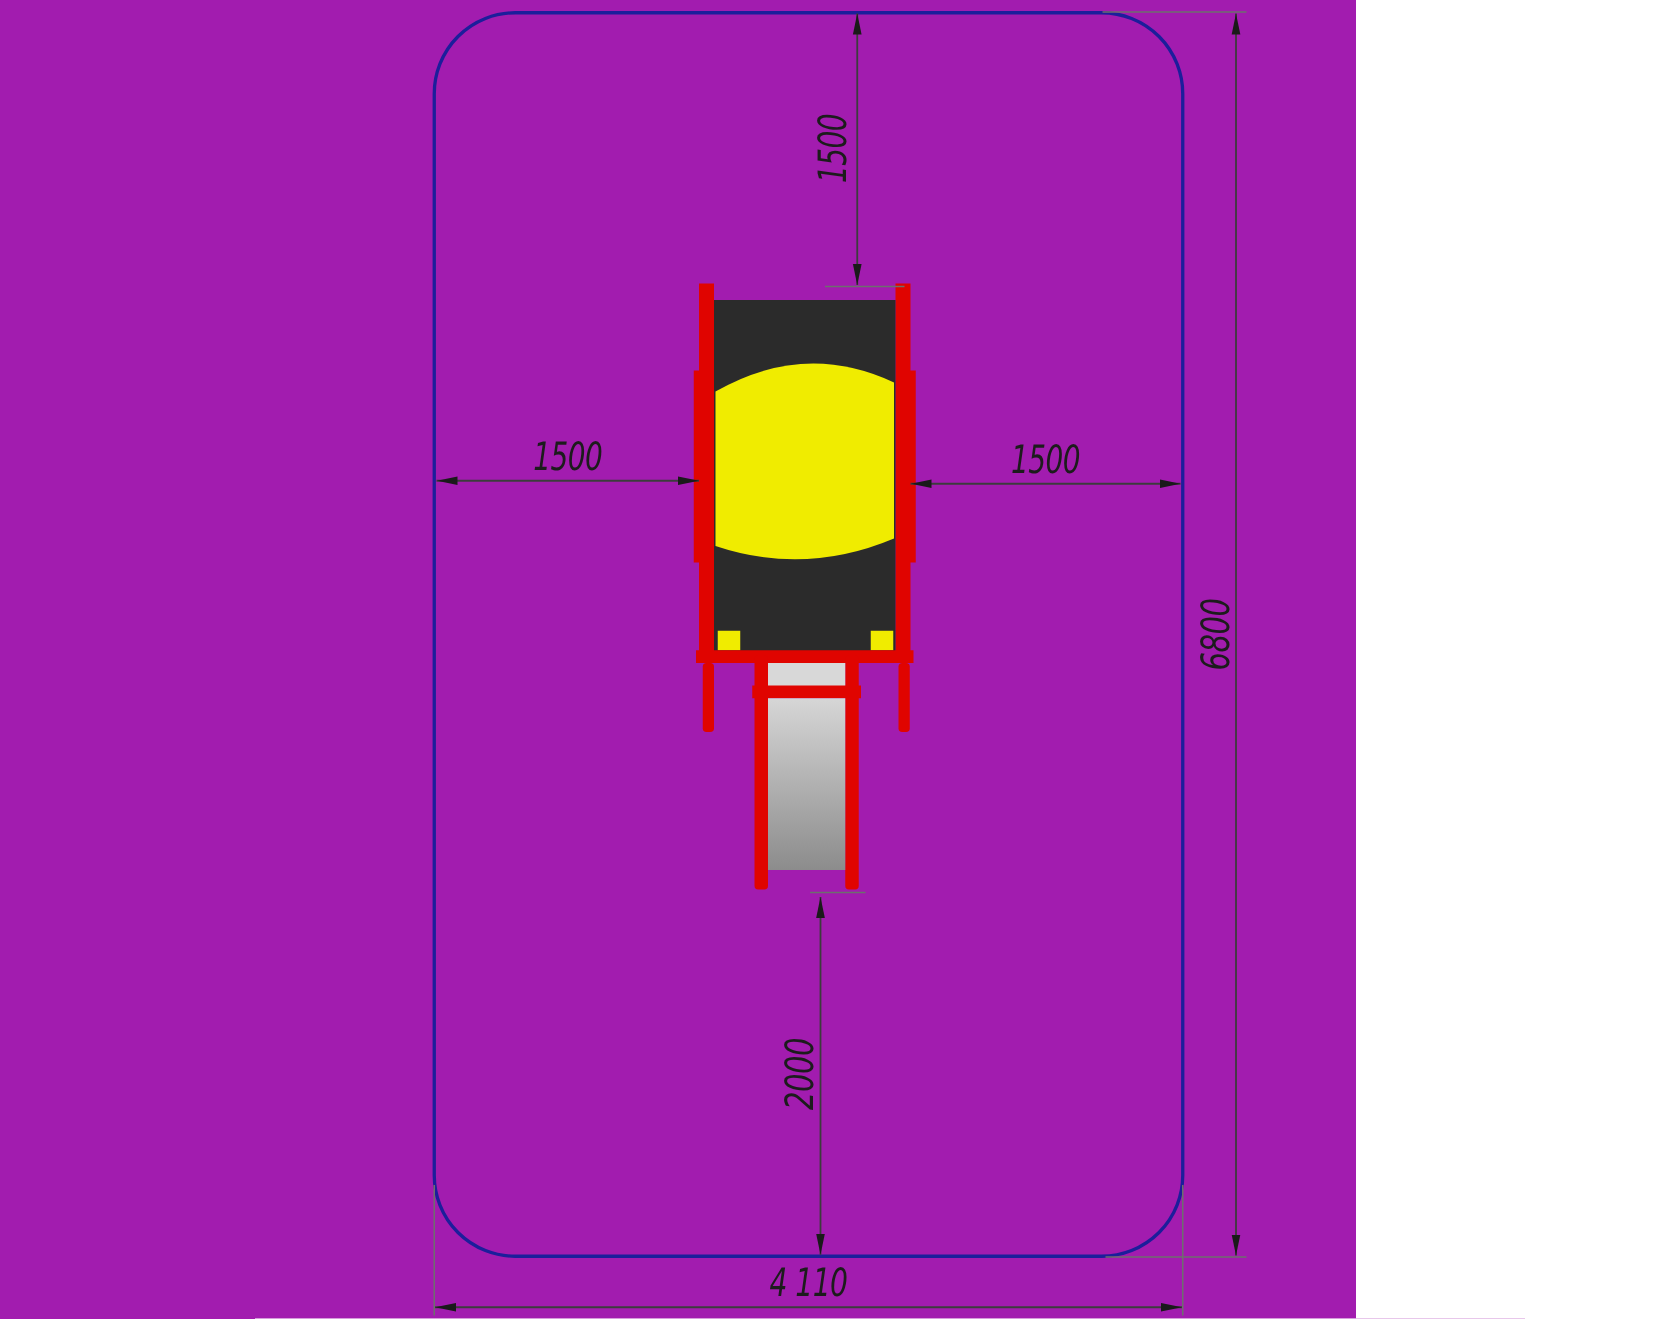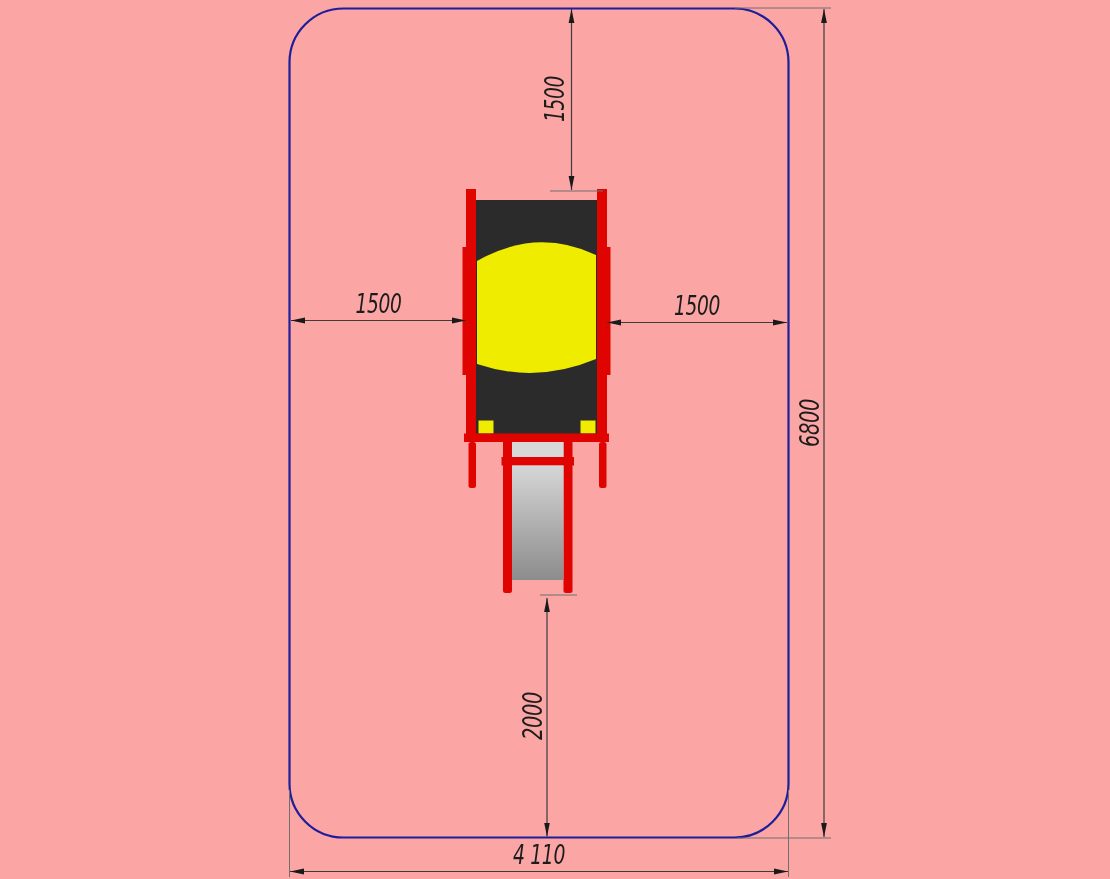--- a/index.html
+++ b/index.html
@@ -1,20 +1,20 @@
 <!DOCTYPE html>
 <html><head>
 <meta charset="utf-8">
 <style>
   html, body { margin: 0; padding: 0; background: #ffffff; }
   .canvas {
     position: relative;
-    width: 1110px;
+    width: 904px;
     height: 879px;
-    background: #fca5a5;
+    background: #a21caf;
     font-family: "Liberation Sans", sans-serif;
     overflow: hidden;
   }
   svg { display: block; }
   .dim-line { stroke: #3c3c3c; stroke-width: 1.2; fill: none; }
   .ext-line { stroke: #6e6e6e; stroke-width: 1; fill: none; }
   .dim-text {
     font-family: "DejaVu Sans", sans-serif;
     font-style: italic;
     font-size: 26px;

